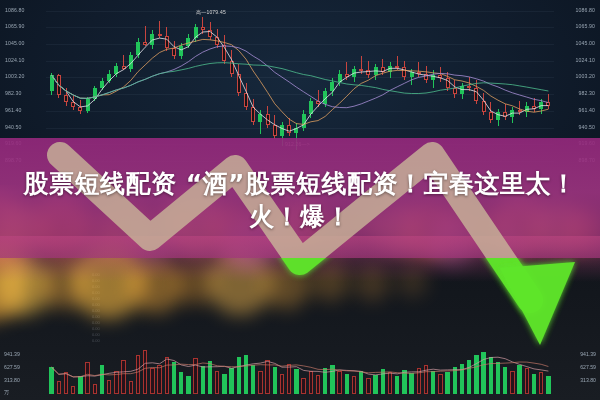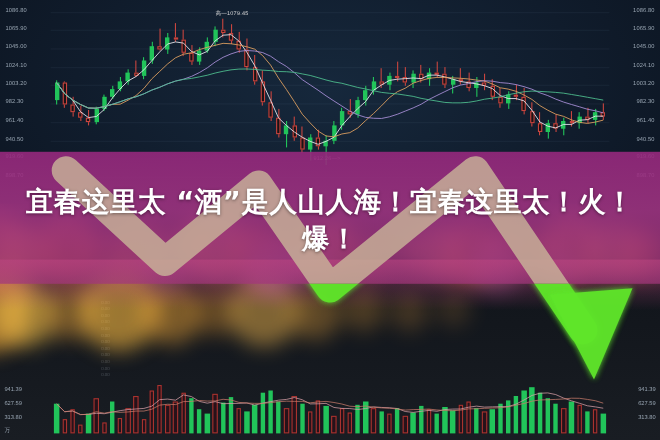--- a/index.html
+++ b/index.html
@@ -614,15 +614,15 @@
     <g id="arrowBand" clip-path="url(#clipBand)">
         <path d="M 60 155 L 150 238 L 235 168 L 300 262 L 370 205 L 432 155 L 530 300" fill="none" stroke="#c9b79a" stroke-width="26" stroke-linejoin="round" stroke-linecap="round" opacity="0.8"></path>
         <polygon points="500,268 575,262 540,345" fill="#c9b79a" opacity="0.8"></polygon>
       </g>
     <g id="arrowBot" clip-path="url(#clipBot)">
         <path d="M 60 155 L 150 238 L 235 168 L 300 262 L 370 205 L 432 155 L 530 300" fill="none" stroke="#5ee62b" stroke-width="26" stroke-linejoin="round" stroke-linecap="round" opacity="0.97" filter="url(#arrowGlow)"></path>
         <polygon points="500,268 575,262 540,345" fill="#5ee62b" opacity="0.97" filter="url(#arrowGlow)"></polygon>
       </g>
   </svg>
 
-  <div class="headline">宜春这里太 “酒”是人山人海！宜春这里太！火！爆！</div>
+  <div class="headline">股票短线配资 “酒”股票短线配资！宜春这里太！火！爆！</div>
 
 </div>
 
 </body></html>

